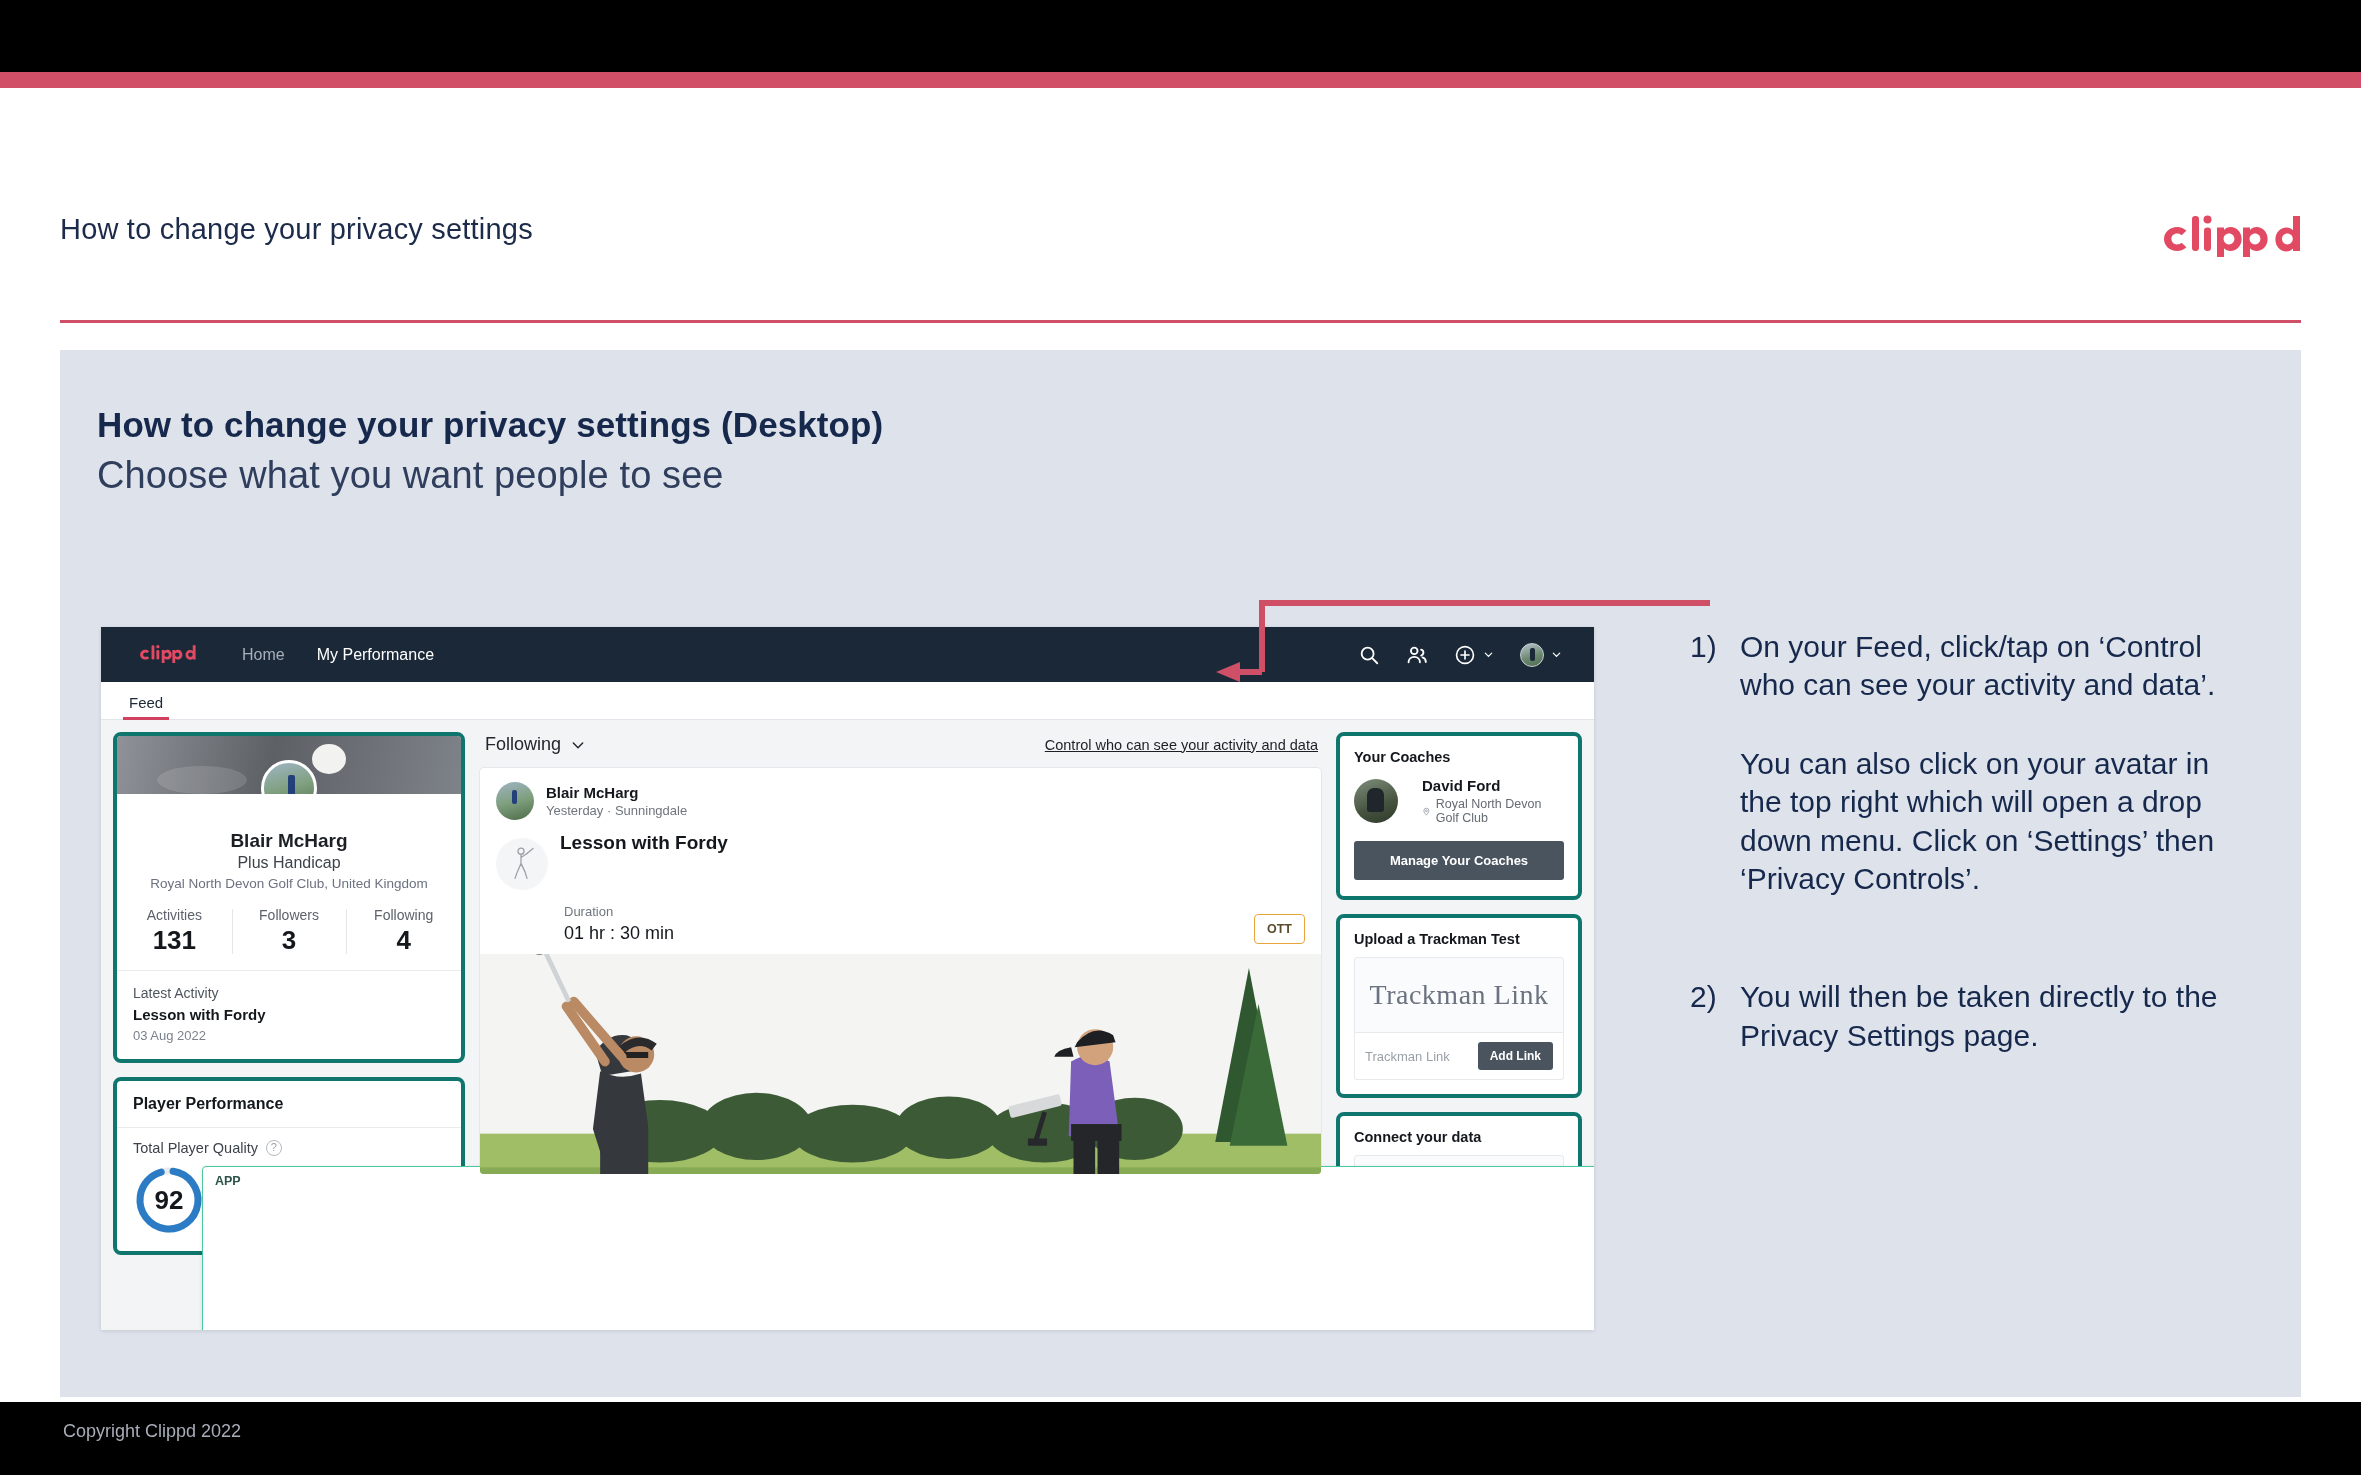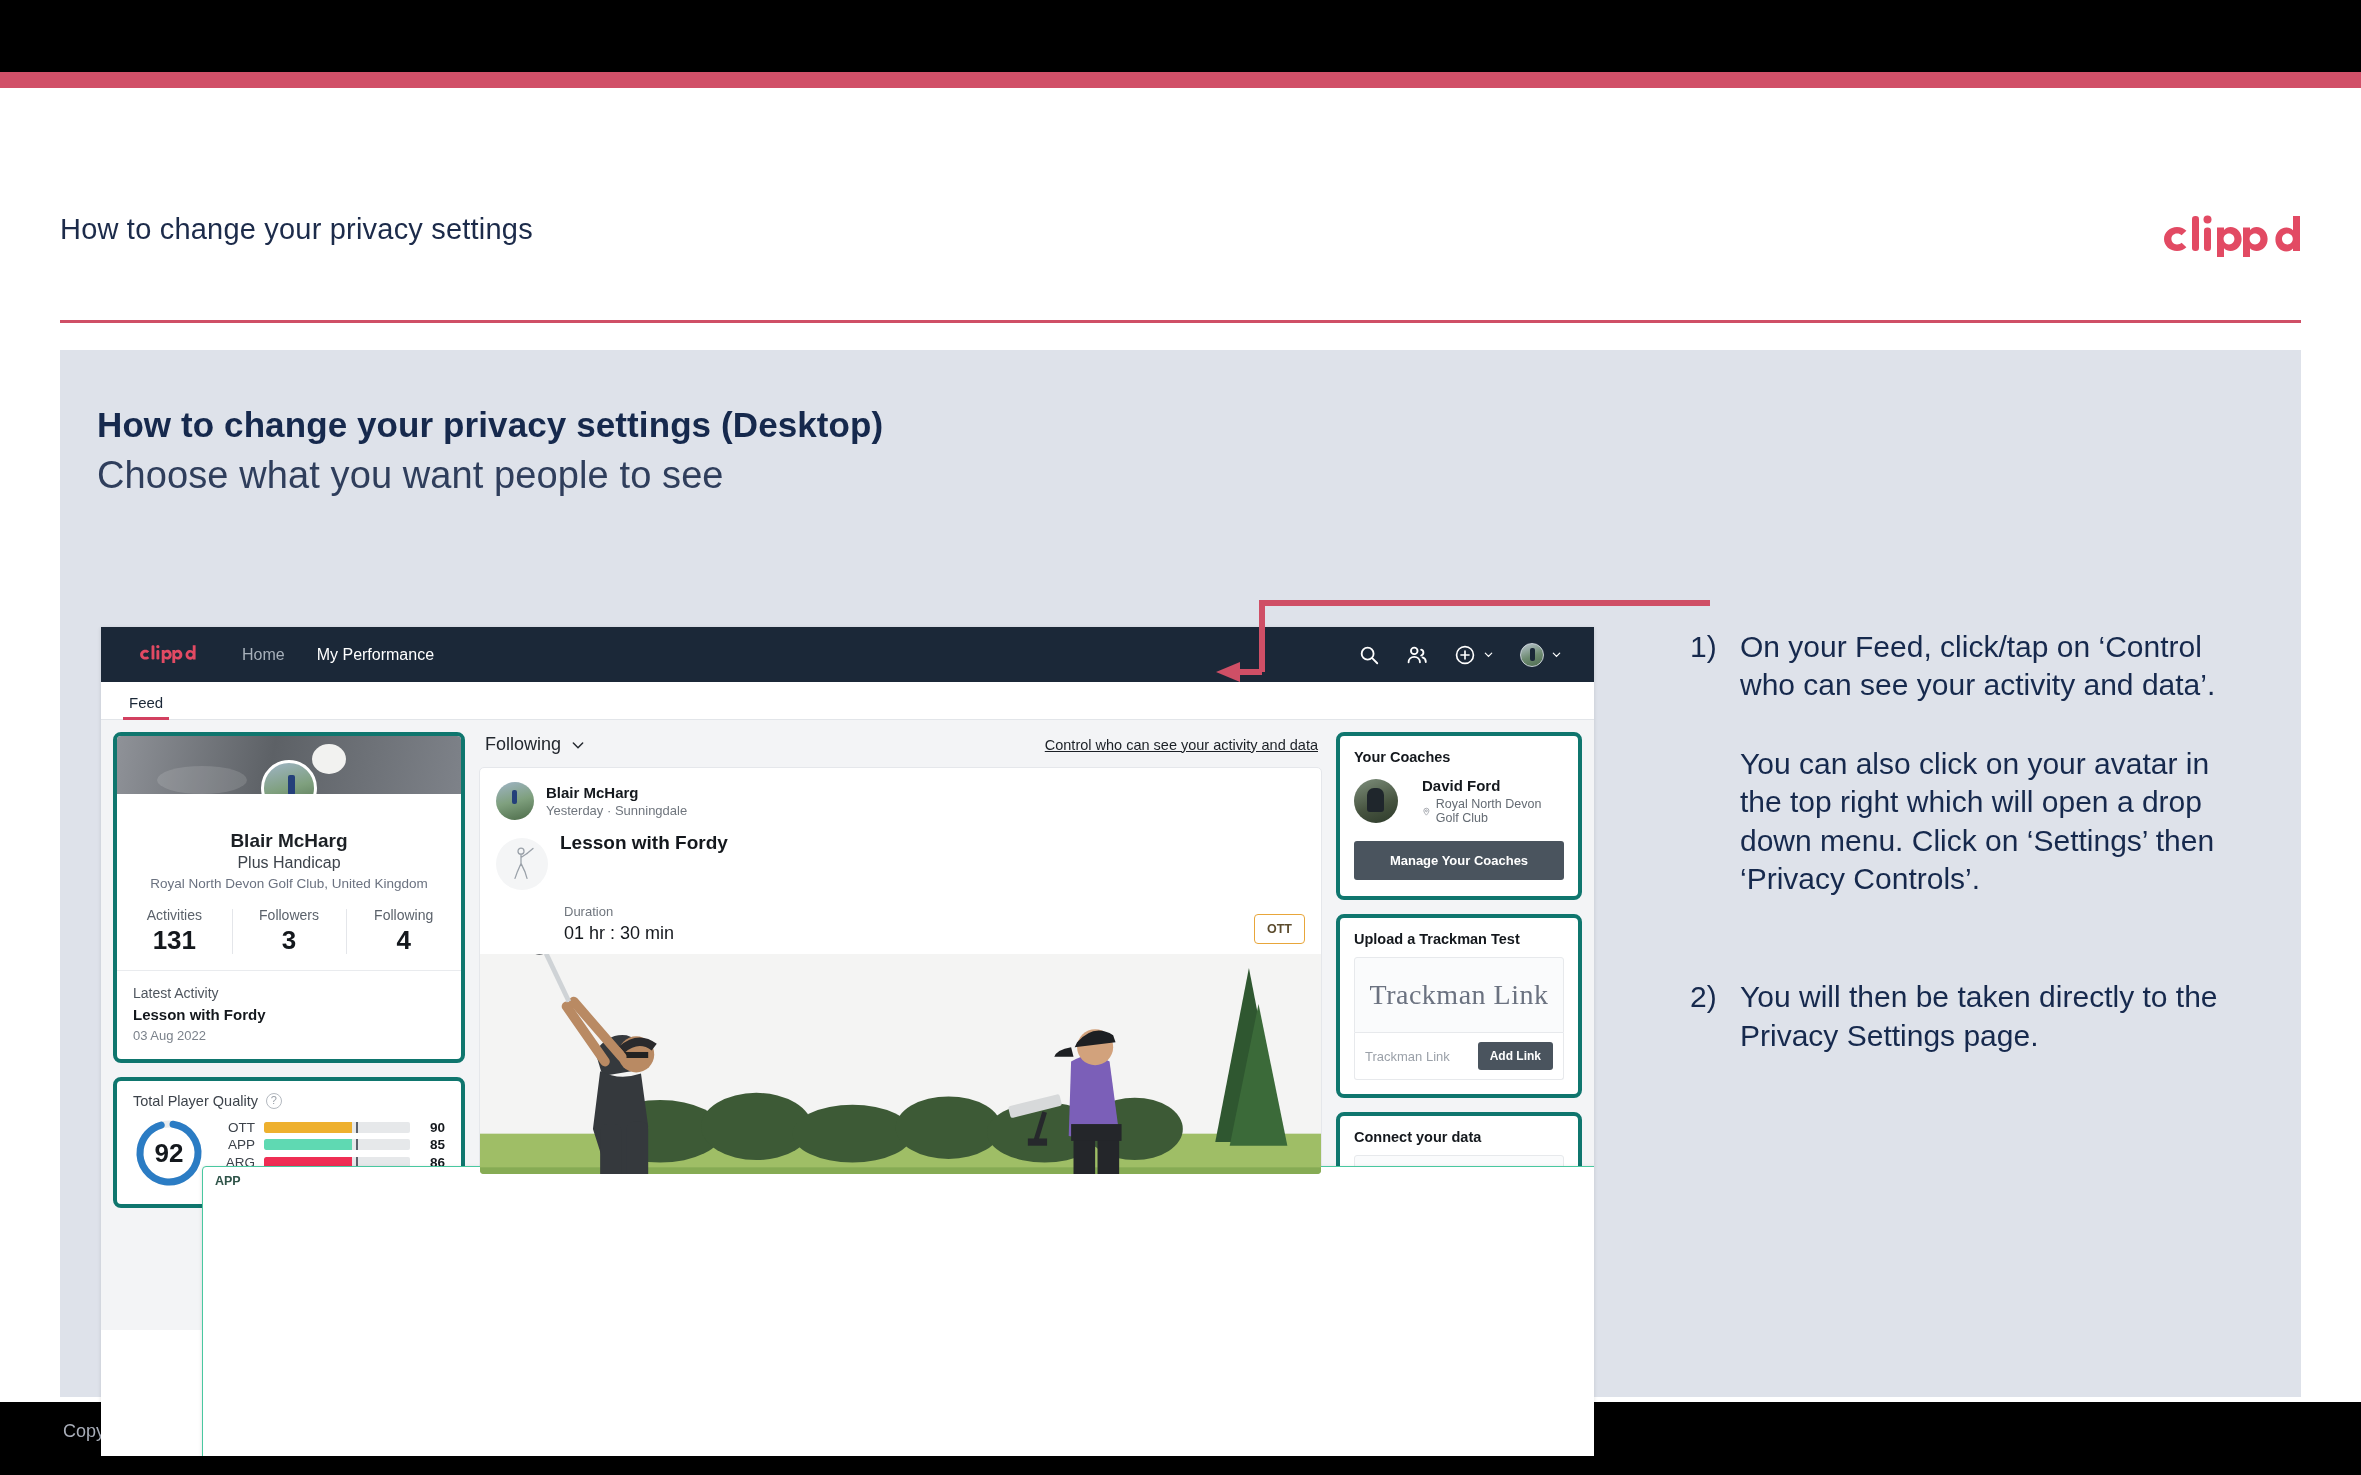--- a/index.html
+++ b/index.html
@@ -31,21 +31,21 @@
     background:#dee2ea;
   }
 
   .panel-h1 { position:absolute; left:97px; top:317px; font-size:35px; font-weight:700; color:#16294d; letter-spacing:.1px; }
   .panel-h2 { position:absolute; left:97px; top:366px; font-size:38px; font-weight:400; color:#2f3e5c; letter-spacing:.1px; }
 
   .copyright { position:absolute; left:63px; top:1333px; font-size:18px; color:#a8adb8; }
 
   
   .app {
-    position:absolute; left:101px; top:539px; width:1493px; height:829px;
+    position:absolute; left:101px; top:539px; width:1493px; height:703px;
     background:#fff; overflow:hidden;
     box-shadow:0 1px 4px rgba(0,0,0,.12);
   }
   .app-navbar {
     position:relative; height:55px; background:#1b2838; display:flex; align-items:center; padding:0 20px;
   }
   .nav-logo { margin-left:13px; margin-right:46px; }
   .nav-link { color:#a7b0ba; font-size:16px; margin-right:32px; white-space:nowrap; }
   .nav-link.active { color:#ffffff; }
   .nav-right { margin-left:auto; display:flex; align-items:center; gap:26px; padding-right:12px; }
@@ -279,20 +279,21 @@
               </div>
             </div>
             <div class="latest">
               <div class="latest-l">Latest Activity</div>
               <div class="latest-t">Lesson with Fordy</div>
               <div class="latest-d">03 Aug 2022</div>
             </div>
           </div>
 
           <div class="card perf">
+            <div class="perf-h">Player Performance</div>
             <div class="perf-b">
               <div class="tpq">
                 <span>Total Player Quality</span>
                 <span class="qmark">?</span>
               </div>
               <div class="ring-row">
                 <div class="ring">
                   <svg width="72" height="72" viewBox="0 0 72 72">
                     <circle cx="36" cy="36" r="29" fill="none" stroke="#e9ebed" stroke-width="7"></circle>
                     <circle cx="36" cy="36" r="29" fill="none" stroke="#2b7cc4" stroke-width="7" stroke-dasharray="170 182" stroke-linecap="round" transform="rotate(-82 36 36)"></circle>

